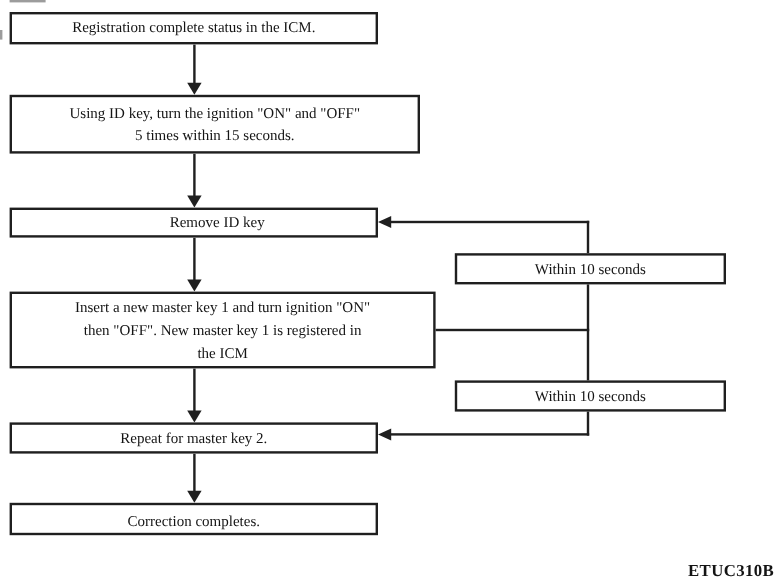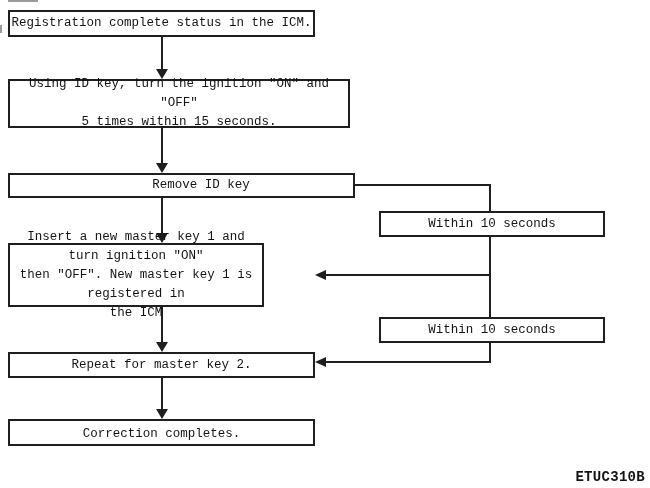--- a/index.html
+++ b/index.html
@@ -11,21 +11,21 @@
   html, body {
     margin: 0;
     padding: 0;
     background: var(--background);
   }
   .canvas {
     position: relative;
     width: 650px;
     height: 488px;
     background: var(--background);
-    font-family: Liberation Mono, monospace;
+    font-family: Liberation Serif, serif;
     color: var(--text);
     overflow: hidden;
   }
   .node {
     position: absolute;
     box-sizing: border-box;
     border: 2px solid var(--line);
     background: var(--box-fill);
     display: flex;
     flex-direction: column;
@@ -116,25 +116,25 @@
 
   <div class="node" style="left:8px; top:10px; width:307px; height:27px;">
     <div>Registration complete status in the ICM.</div>
   </div>
 
   <div class="node" style="left:8px; top:79px; width:342px; height:49px;">
     <div>Using ID key, turn the ignition "ON" and "OFF"</div>
     <div>5 times within 15 seconds.</div>
   </div>
 
-  <div class="node" style="left:8px; top:173px; width:347px; height:25px;padding-left:39px;">
+  <div class="node" style="left:8px; top:173px; width:307px; height:25px;padding-left:39px;">
     <div>Remove ID key</div>
   </div>
 
-  <div class="node" style="left:8px; top:243px; width:256px; height:64px;">
+  <div class="node" style="left:8px; top:243px; width:355px; height:64px;">
     <div>Insert a new master key 1 and turn ignition "ON"</div>
     <div>then "OFF". New master key 1 is registered in</div>
     <div>the ICM</div>
   </div>
 
   <div class="node" style="left:8px; top:352px; width:307px; height:26px;text-align:center;">
     <div>Repeat for master key 2.</div>
   </div>
 
   <div class="node" style="left:8px; top:419px; width:307px; height:27px;justify-content:flex-end;">

